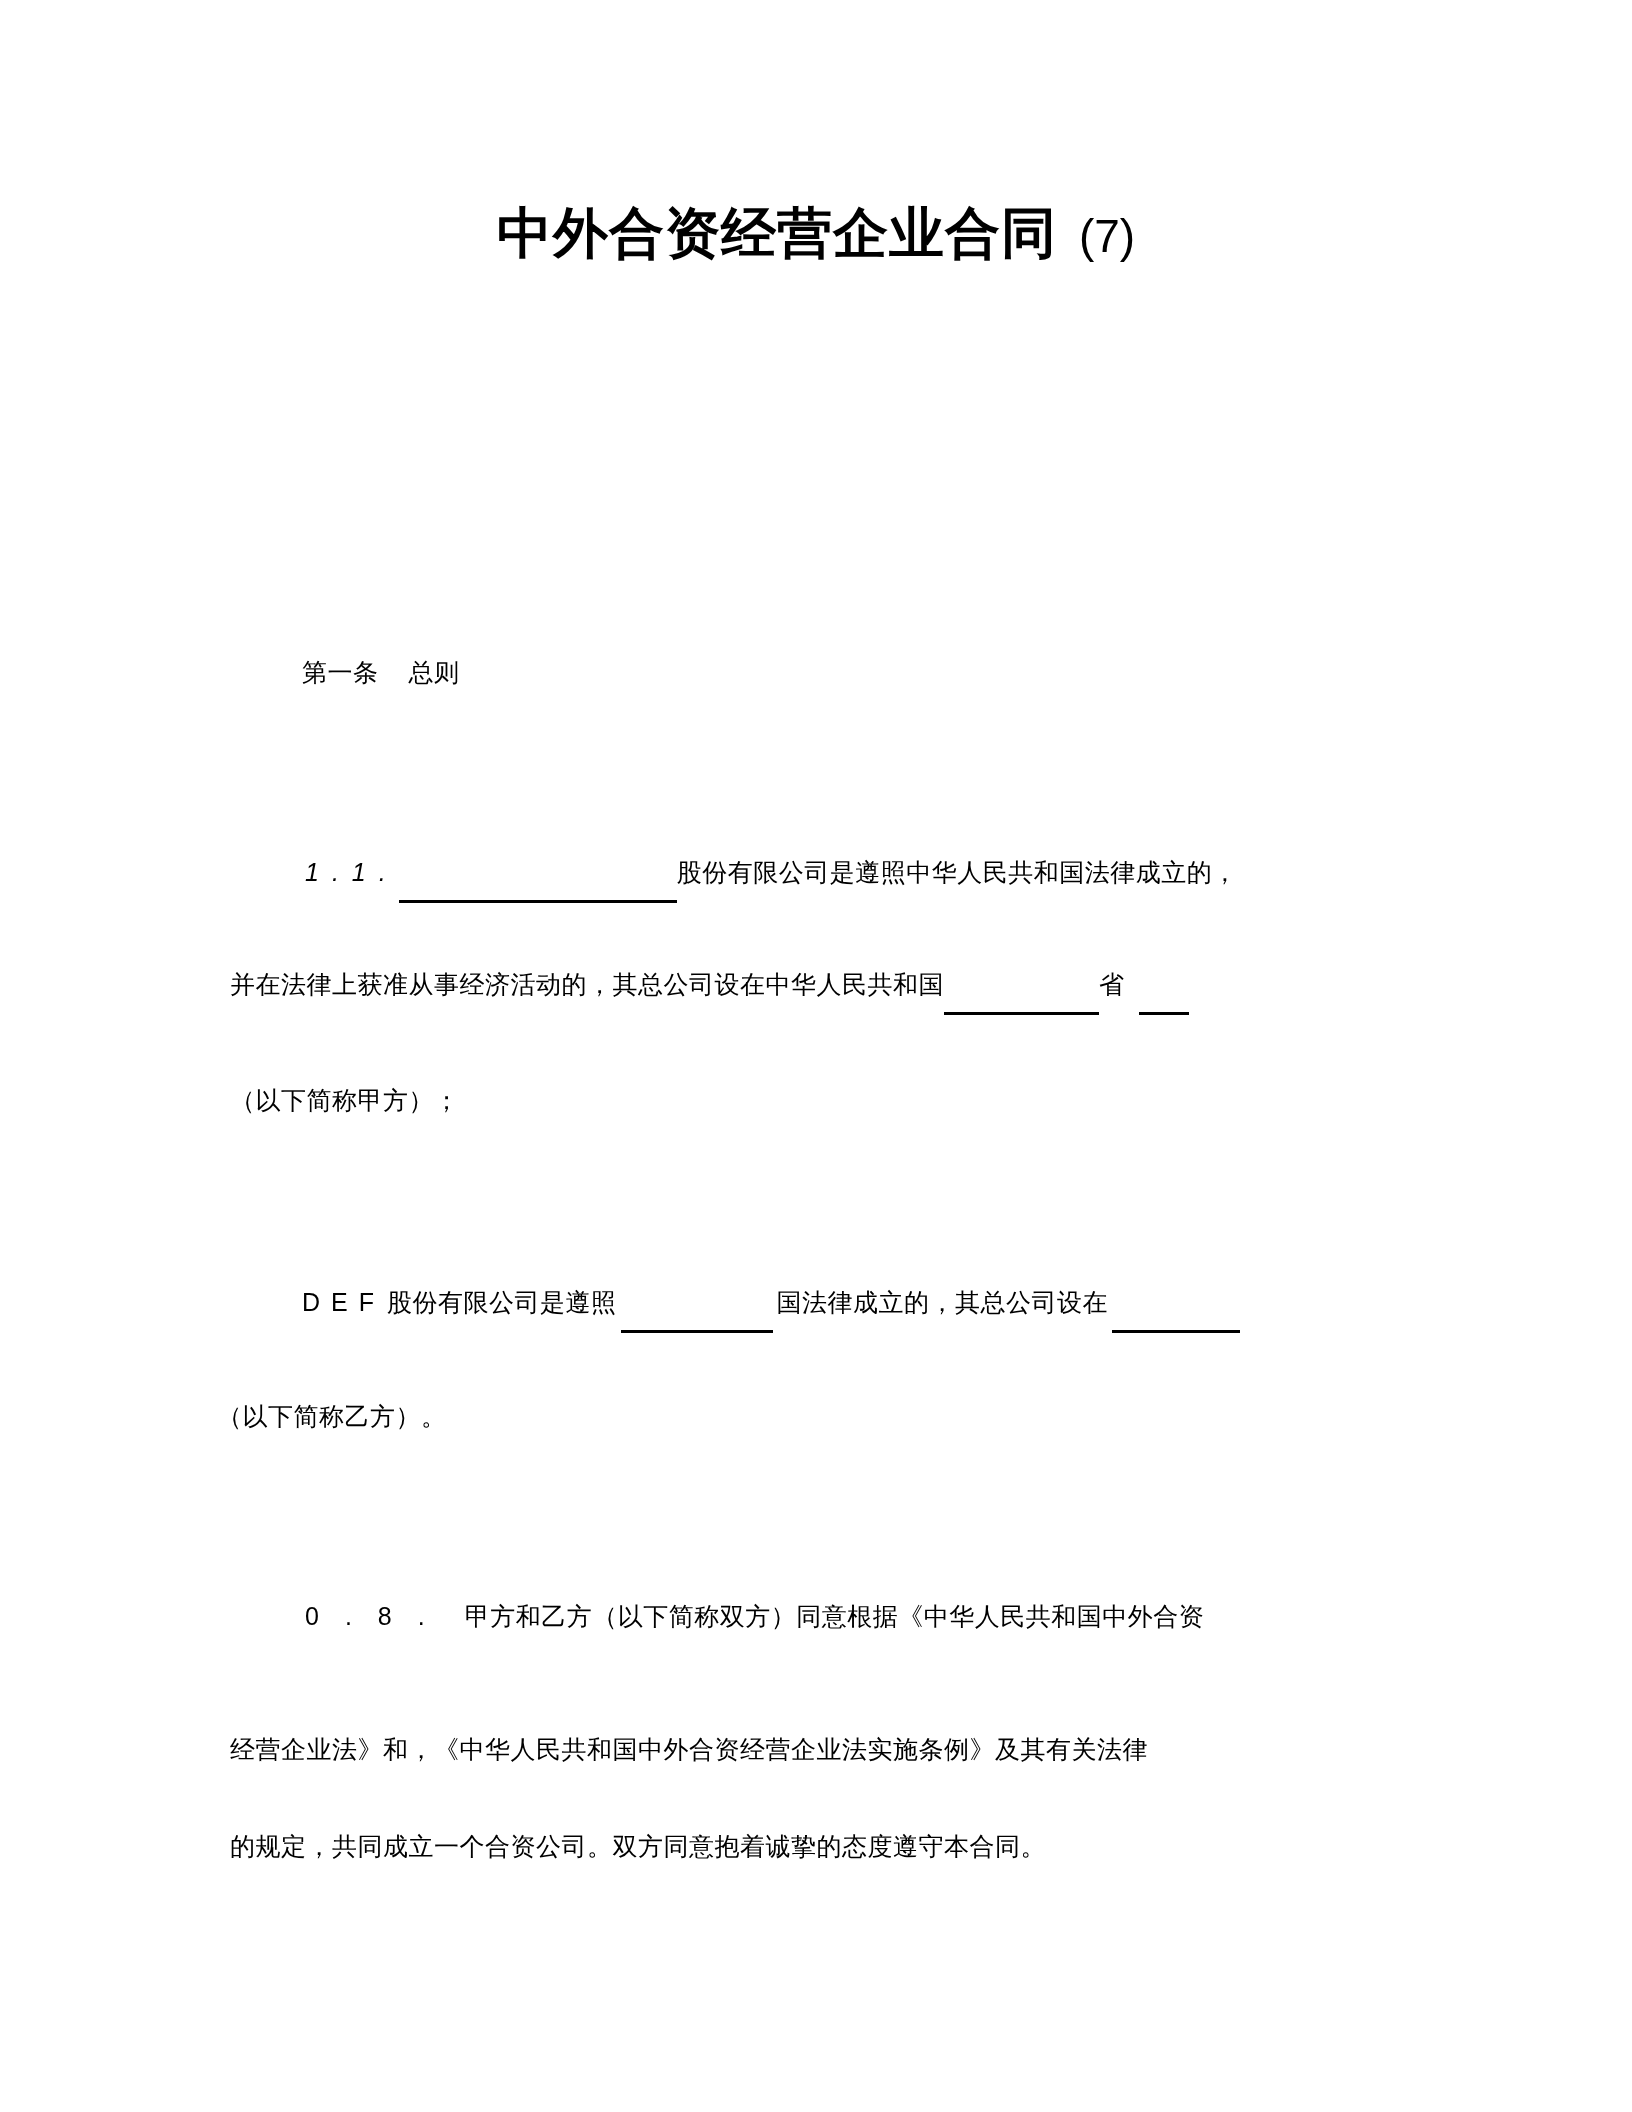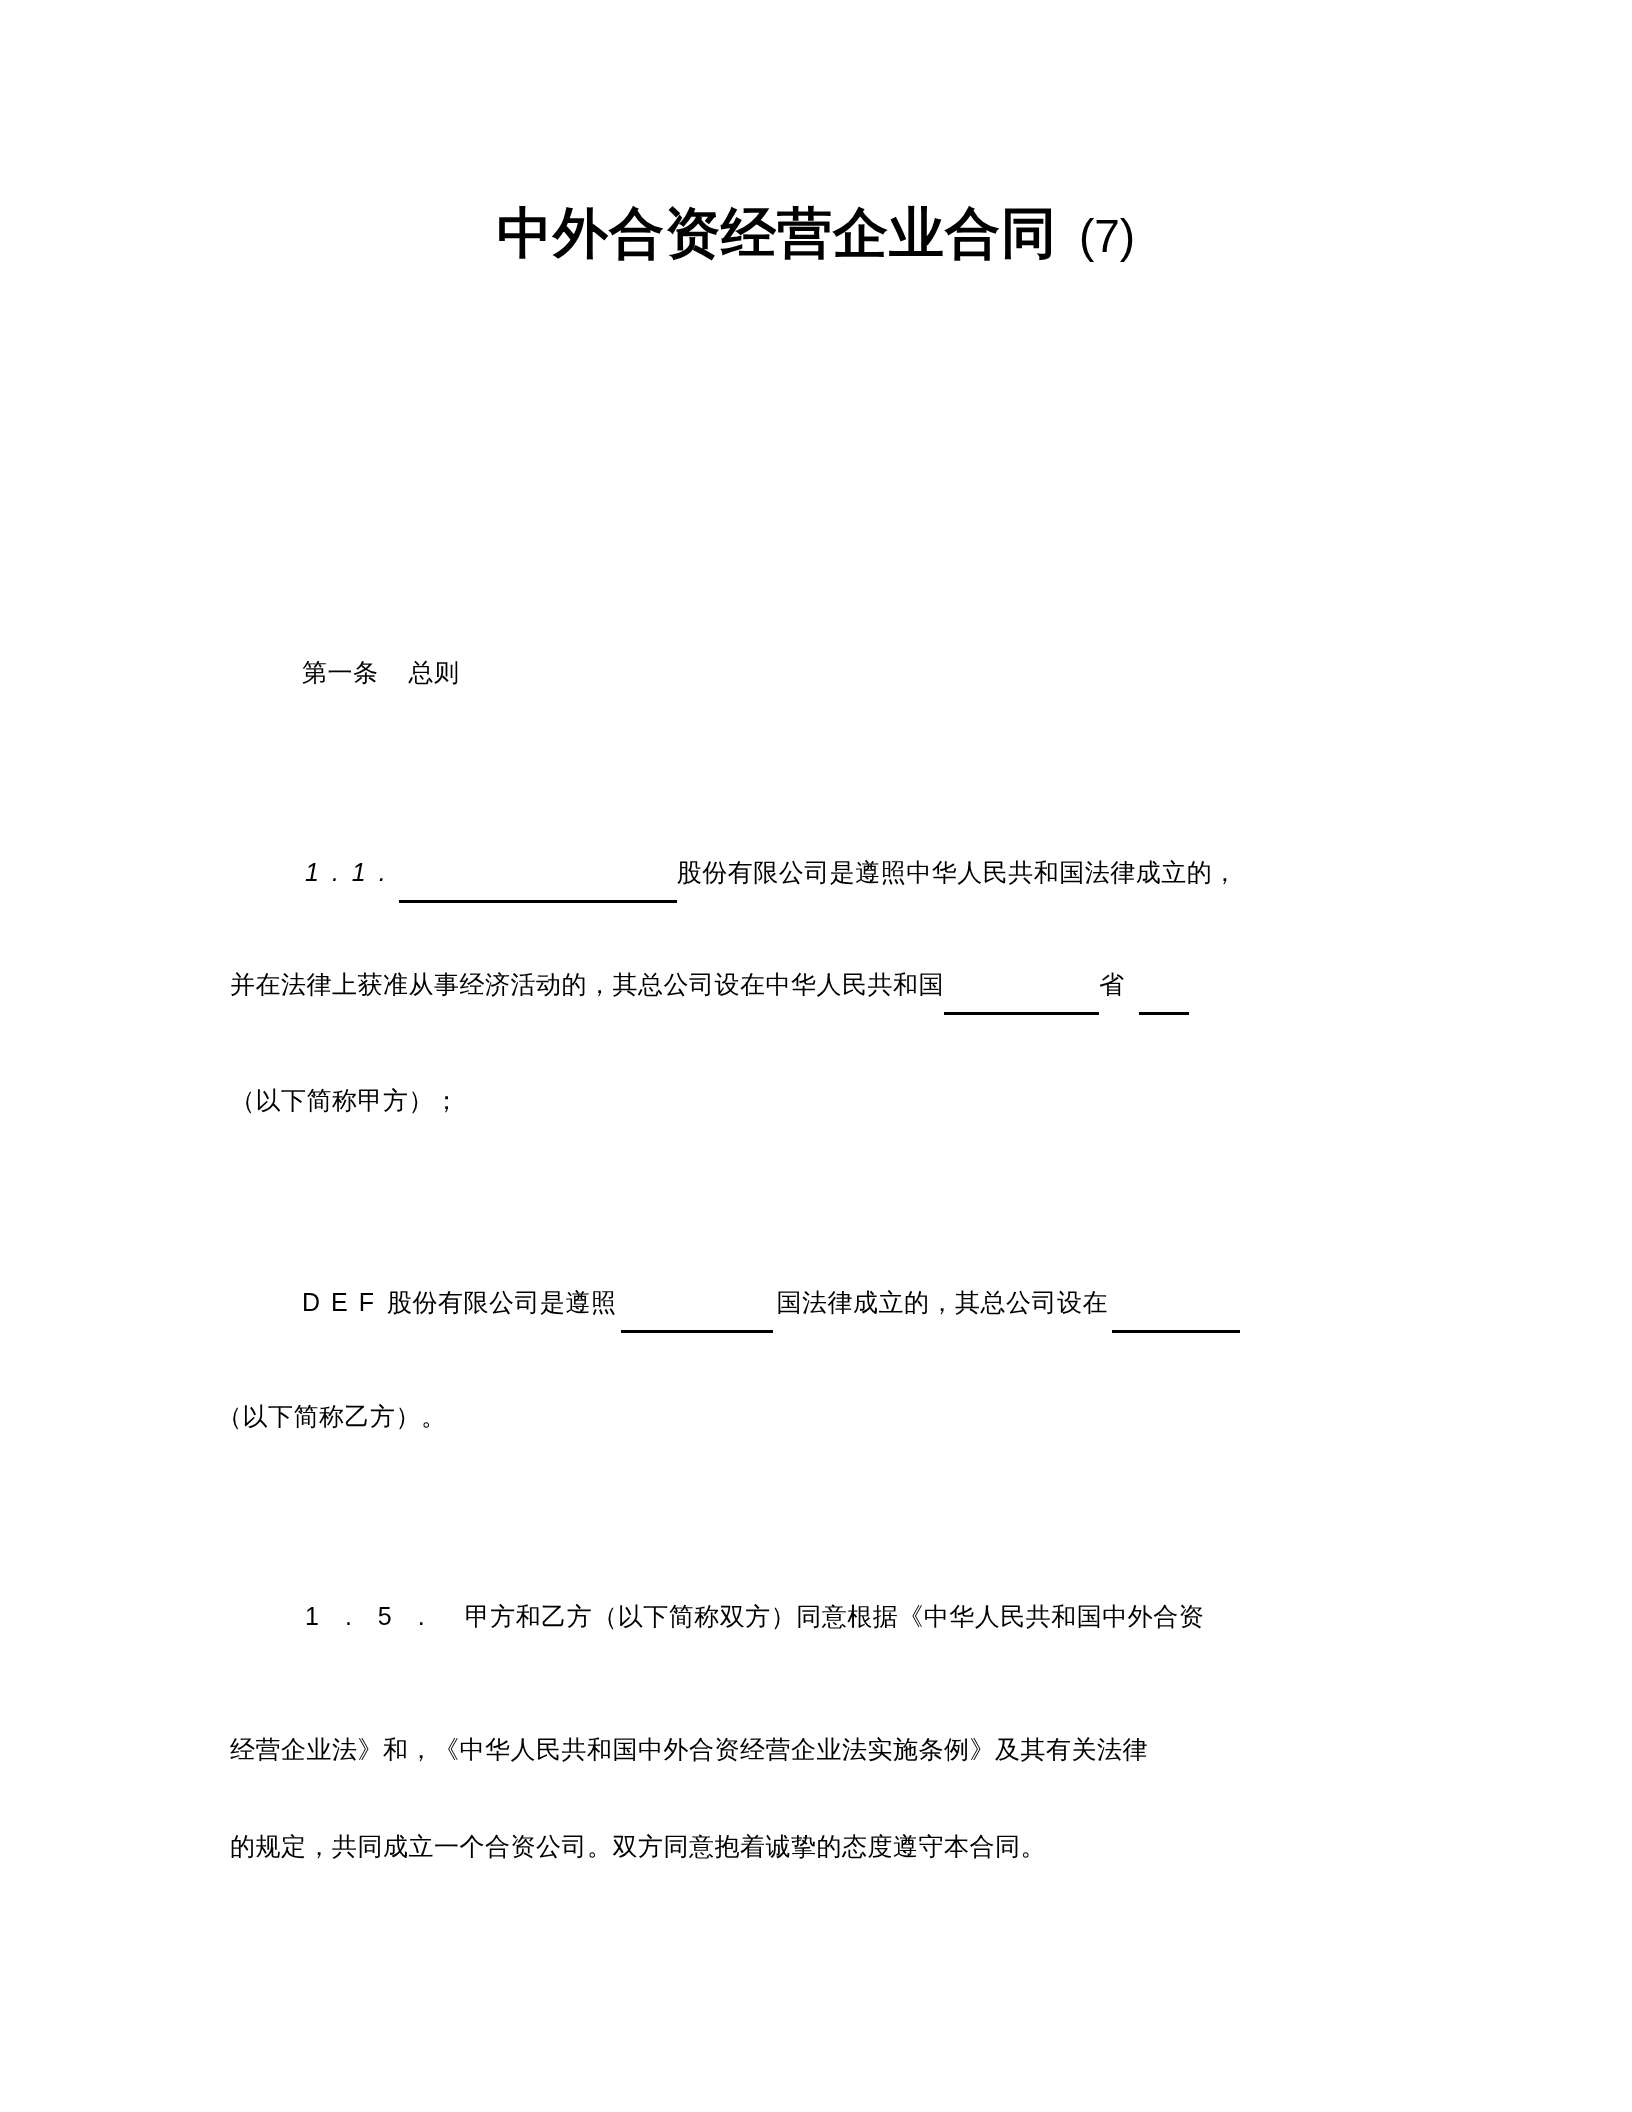--- a/index.html
+++ b/index.html
@@ -84,21 +84,21 @@
 
   <div class="line" style="top:1280px; left:302px;">
     <span class="wide-latin">DEF</span><span>股份有限公司是遵照</span><span class="blank" style="width:152px; margin-left:4px; margin-right:4px;"></span><span>国法律成立的，其总公司设在</span><span class="blank" style="width:128px; margin-left:4px;"></span>
   </div>
 
   <div class="line" style="top:1394px; left:217px;">
     <span>（以下简称乙方）。</span>
   </div>
 
   <div class="line" style="top:1594px; left:305px;">
-    <span class="num2">1.5.</span><span>甲方和乙方（以下简称双方）同意根据《中华人民共和国中外合资</span>
+    <span class="num2">0.8.</span><span>甲方和乙方（以下简称双方）同意根据《中华人民共和国中外合资</span>
   </div>
 
   <div class="line" style="top:1707px; left:230px;margin-top:20px;">
     <span>经营企业法》和，《中华人民共和国中外合资经营企业法实施条例》及其有关法律</span>
   </div>
 
   <div class="line" style="top:1824px; left:230px;">
     <span>的规定，共同成立一个合资公司。双方同意抱着诚挚的态度遵守本合同。</span>
   </div>
 

